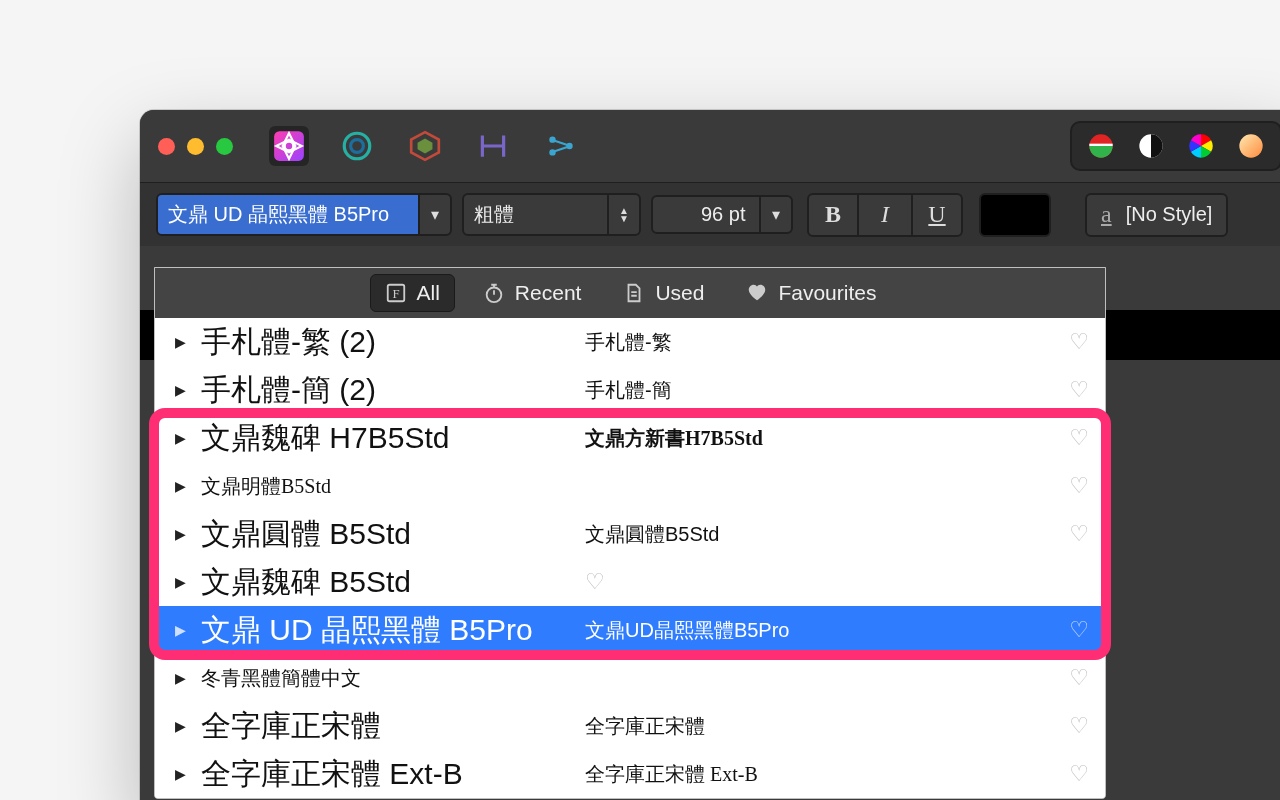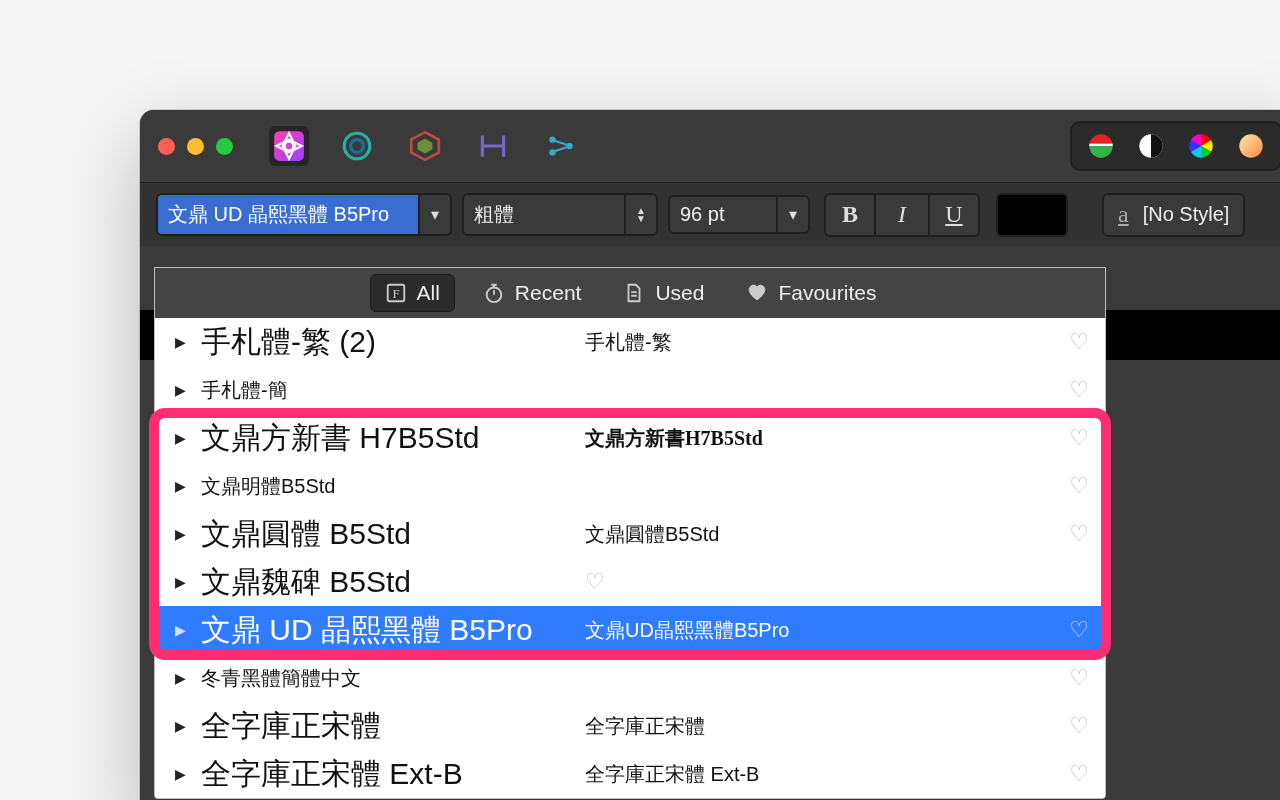--- a/index.html
+++ b/index.html
@@ -68,24 +68,24 @@
   }
   .combo .value.selected { background:#3a6dd0; color:#fff; }
   .combo .btn {
     width:32px; display:flex; align-items:center; justify-content:center;
     border-left:2px solid #1f1f1f; color:#ddd;
   }
   .combo .btn.stepper { flex-direction:column; }
   .combo .btn.stepper span { font-size:10px; line-height:8px; }
   .font-combo { width: 296px; }
   .font-combo .value { flex:1; }
-  .style-combo { width: 196px; }
+  .style-combo { width: 179px; }
   .style-combo .value { flex:1; }
   .size-combo { width: 142px; }
-  .size-combo .value { flex:1; }
+  .size-combo .value { flex:1;margin-left:38px; }
 
   .biu { display:flex; gap:0; margin-left:4px; }
   .biu .b {
     width:52px; height:44px;
     border:2px solid #1f1f1f;
     display:flex; align-items:center; justify-content:center;
     color:#ddd; font-size:24px; background:#3a3a3a;
   }
   .biu .b:first-child { border-radius:6px 0 0 6px; }
   .biu .b:nth-child(2){ border-left:none; border-right:none;}
@@ -148,21 +148,21 @@
 
   
   .hl-box {
     position:absolute;
     border: 10px solid #ff2e74;
     border-radius: 16px;
     pointer-events:none;
   }
 
   
-  .pv-serif { font-family: Liberation Sans, sans-serif; }
+  .pv-serif { font-family: Liberation Serif, serif; }
   .pv-bold { font-weight:700;font-family:Liberation Serif, serif; }
   .pv-script { font-style:italic; font-family: "Kaiti TC", serif; }
 </style>
 </head>
 <body>
 
 <div class="window">
 
   <div class="titlebar">
     <div class="traffic">
@@ -325,26 +325,27 @@
     </div>
     <div class="dd-list" id="font-list">
         <div class="row">
           <span class="tri">▶</span>
           <span class="name">手札體-繁 (2)</span>
           <span class="preview ">手札體-繁</span>
           <span class="fav">♡</span>
         </div>
         <div class="row">
           <span class="tri">▶</span>
+          <span class="name">手札體-簡 (2)</span>
           <span class="preview ">手札體-簡</span>
           <span class="fav">♡</span>
         </div>
         <div class="row">
           <span class="tri">▶</span>
-          <span class="name">文鼎方新書 H7B5Std</span>
+          <span class="name">文鼎魏碑 H7B5Std</span>
           <span class="preview pv-bold">文鼎方新書H7B5Std</span>
           <span class="fav">♡</span>
         </div>
         <div class="row">
           <span class="tri">▶</span>
           <span class="preview pv-serif">文鼎明體B5Std</span>
           <span class="fav">♡</span>
         </div>
         <div class="row">
           <span class="tri">▶</span>

